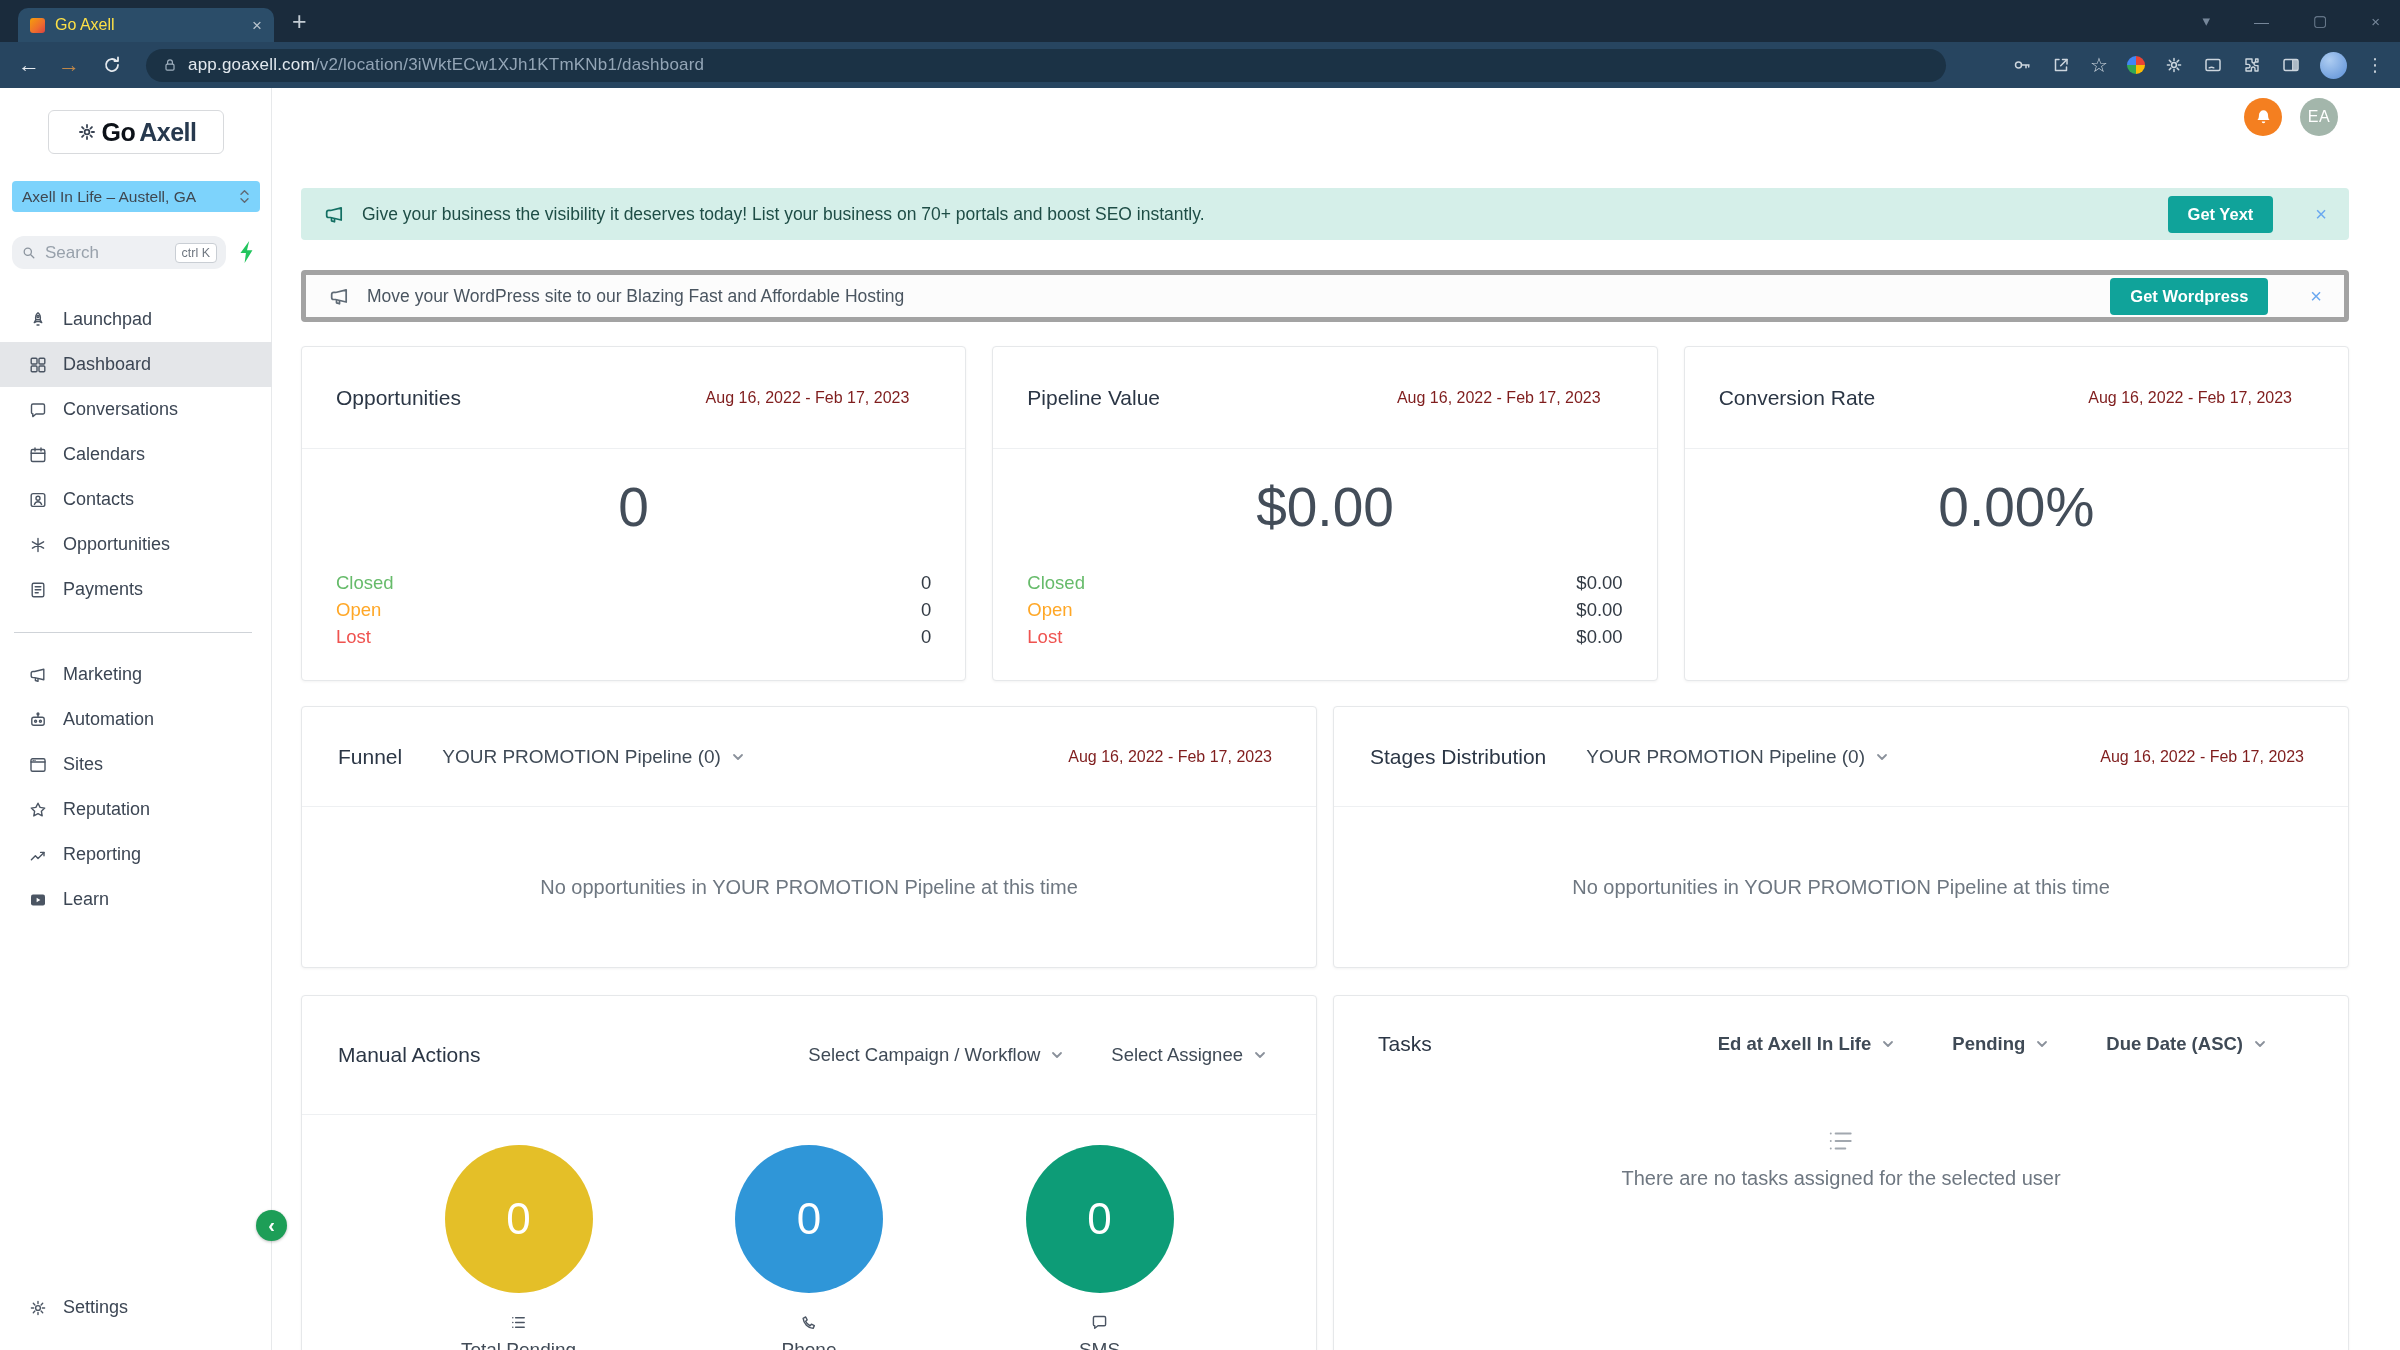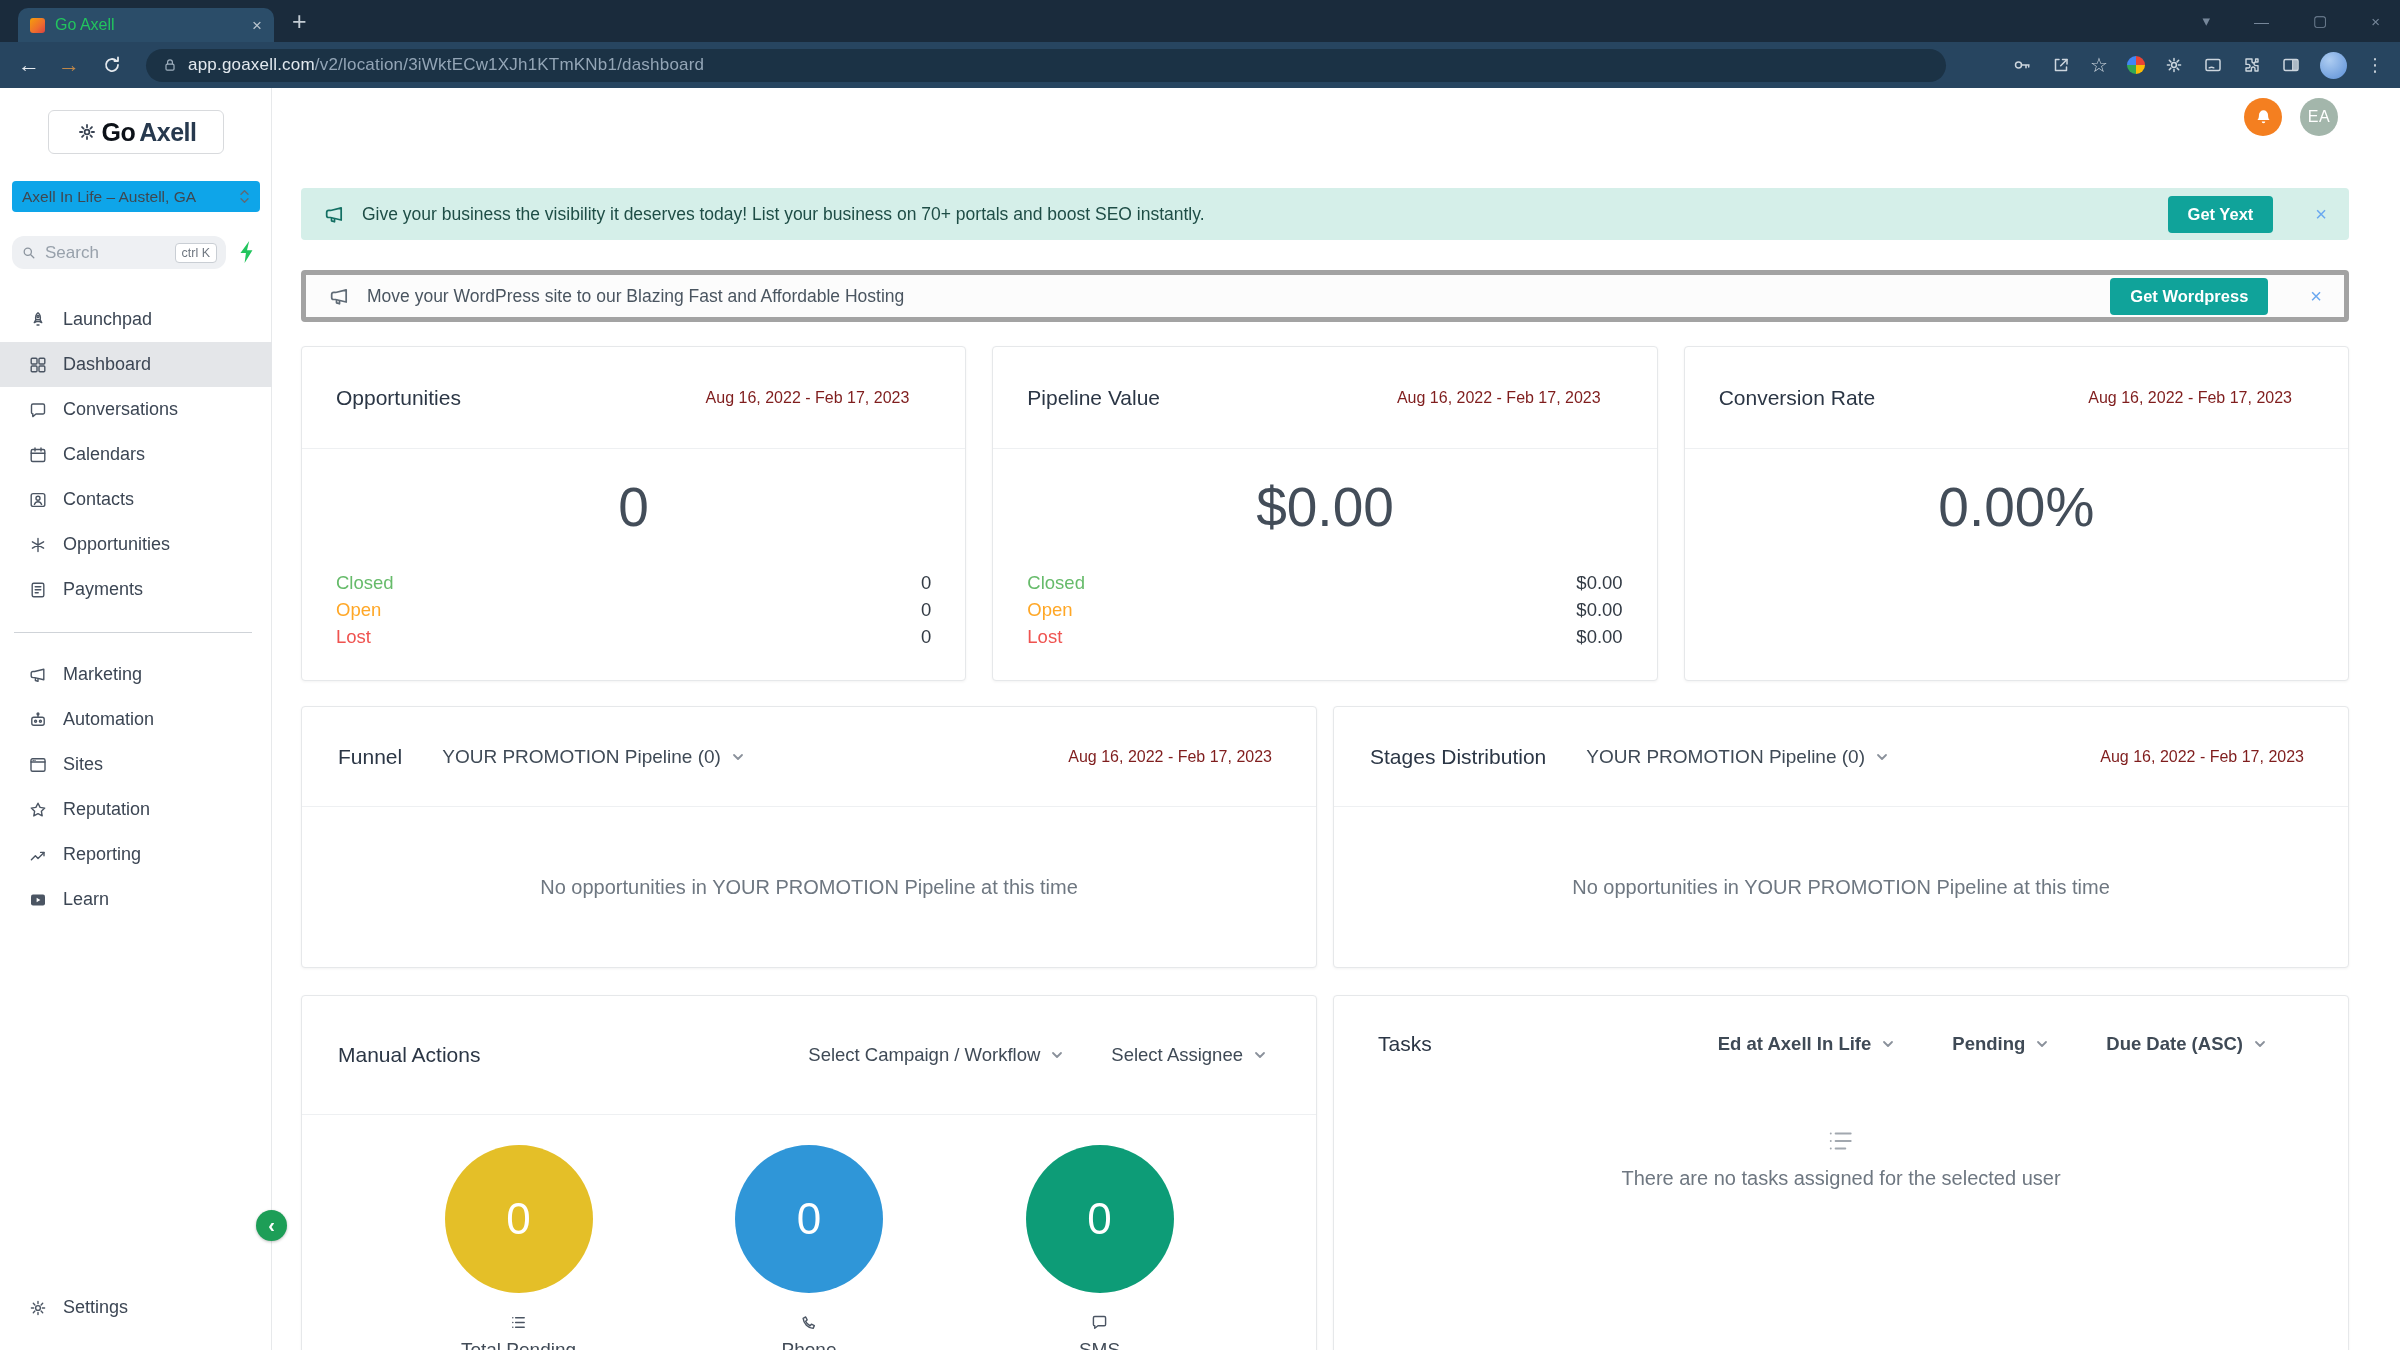--- a/index.html
+++ b/index.html
@@ -4,21 +4,21 @@
 <style>
   *{margin:0;padding:0;box-sizing:border-box}
   html,body{width:2400px;height:1350px}
   body{position:relative;overflow:hidden;background:#fff;font-family:"Liberation Sans",sans-serif;-webkit-font-smoothing:antialiased}
   svg{display:block}
 
   
   #titlebar{position:absolute;left:0;top:0;width:2400px;height:42px;background:#1a2b3c}
   #tab{position:absolute;left:18px;top:8px;width:256px;height:34px;background:#2b4d69;border-radius:10px 10px 0 0;display:flex;align-items:center;padding:0 12px;gap:10px}
   .favicon{width:15px;height:15px;border-radius:3px;background:linear-gradient(135deg,#f59e0b 0%,#ef6c2e 60%,#d94141 100%);flex:none}
-  .tab-title{font-size:16px;color:#22c55e;flex:1;white-space:nowrap;overflow:hidden}
+  .tab-title{font-size:16px;color:#fde047;flex:1;white-space:nowrap;overflow:hidden}
   .tab-close{color:#b9c4ce;font-size:17px;line-height:1;cursor:default}
   #newtab{position:absolute;left:292px;top:8px;color:#c3ccd4;font-size:25px;line-height:26px}
   #wincontrols{position:absolute;right:20px;top:0;height:42px;display:flex;align-items:center;gap:44px;color:#76879a;font-size:15px}
   #navbar{position:absolute;left:0;top:42px;width:2400px;height:46px;background:#274560;display:flex;align-items:center}
   .navbtn{font-size:22px;color:#e4e9ee;margin-left:18px;line-height:1}
   .navbtn.fwd{color:#bf8749}
   .navsvg{width:20px;height:20px;color:#e4e9ee;margin-left:22px}
   #addressbar{margin-left:24px;width:1800px;height:33px;background:#1b3245;border-radius:17px;display:flex;align-items:center;padding:0 16px;gap:10px;color:#9fb0bf}
   #addressbar svg{width:16px;height:16px}
   .url{font-size:17px;color:#93a5b6;letter-spacing:.2px}
@@ -33,21 +33,21 @@
   
   .scroll-up{position:absolute;right:3px;top:94px;font-size:11px;color:#9aa0a6}
   .scroll-thumb{position:absolute;right:2px;top:128px;width:10px;height:162px;border-radius:5px;background:#c6c9cd}
 
   
   #sidebar{position:absolute;left:0;top:88px;width:272px;height:1262px;background:#fff;border-right:1px solid #e7e9eb;z-index:5}
   .logo{position:absolute;left:48px;top:22px;width:176px;height:44px;border:1px solid #d8dadd;border-radius:6px;display:flex;align-items:center;justify-content:center;gap:4px}
   .logo svg{width:22px;height:22px;color:#374151}
   .logo .go{font-size:25px;font-weight:800;color:#0c1118;letter-spacing:-.5px}
   .logo .axell{font-size:25px;font-weight:800;color:#27394e;letter-spacing:-.5px}
-  .loc{position:absolute;left:12px;top:93px;width:248px;height:31px;background:#0ea5e9;border-radius:4px;display:flex;align-items:center;padding:0 10px;gap:6px}
+  .loc{position:absolute;left:12px;top:93px;width:248px;height:31px;background:#7dd3fc;border-radius:4px;display:flex;align-items:center;padding:0 10px;gap:6px}
   .loc-label{font-size:15.5px;color:#3f4750;flex:1;white-space:nowrap;overflow:hidden}
   .loc-chevs{display:flex;flex-direction:column;gap:1px;color:#5f6a75}
   .loc-chevs svg{width:11px;height:7px}
   .search{position:absolute;left:12px;top:148px;width:214px;height:33px;background:#eef0f3;border-radius:12px;display:flex;align-items:center;padding:0 9px;gap:8px}
   .search svg{width:16px;height:16px;color:#8b949e}
   .search-text{font-size:17px;color:#98a1ab;flex:1}
   .kbd{font-size:12.5px;color:#6f7780;border:1px solid #c9ced4;border-radius:4px;padding:2px 6px;background:#fff}
   .bolt{position:absolute;left:236px;top:152px;width:22px;height:24px}
   .menu{position:absolute;left:0;width:272px}
   .menu1{top:209px}

